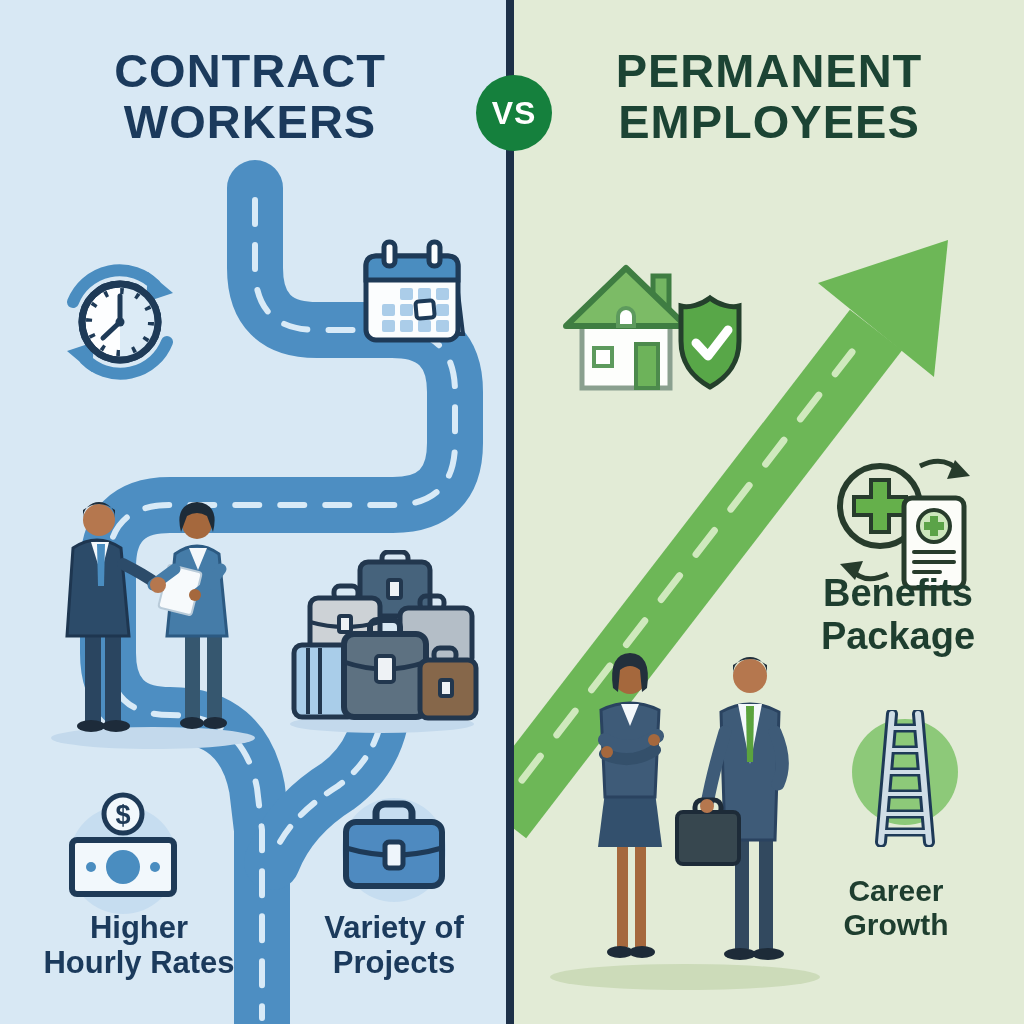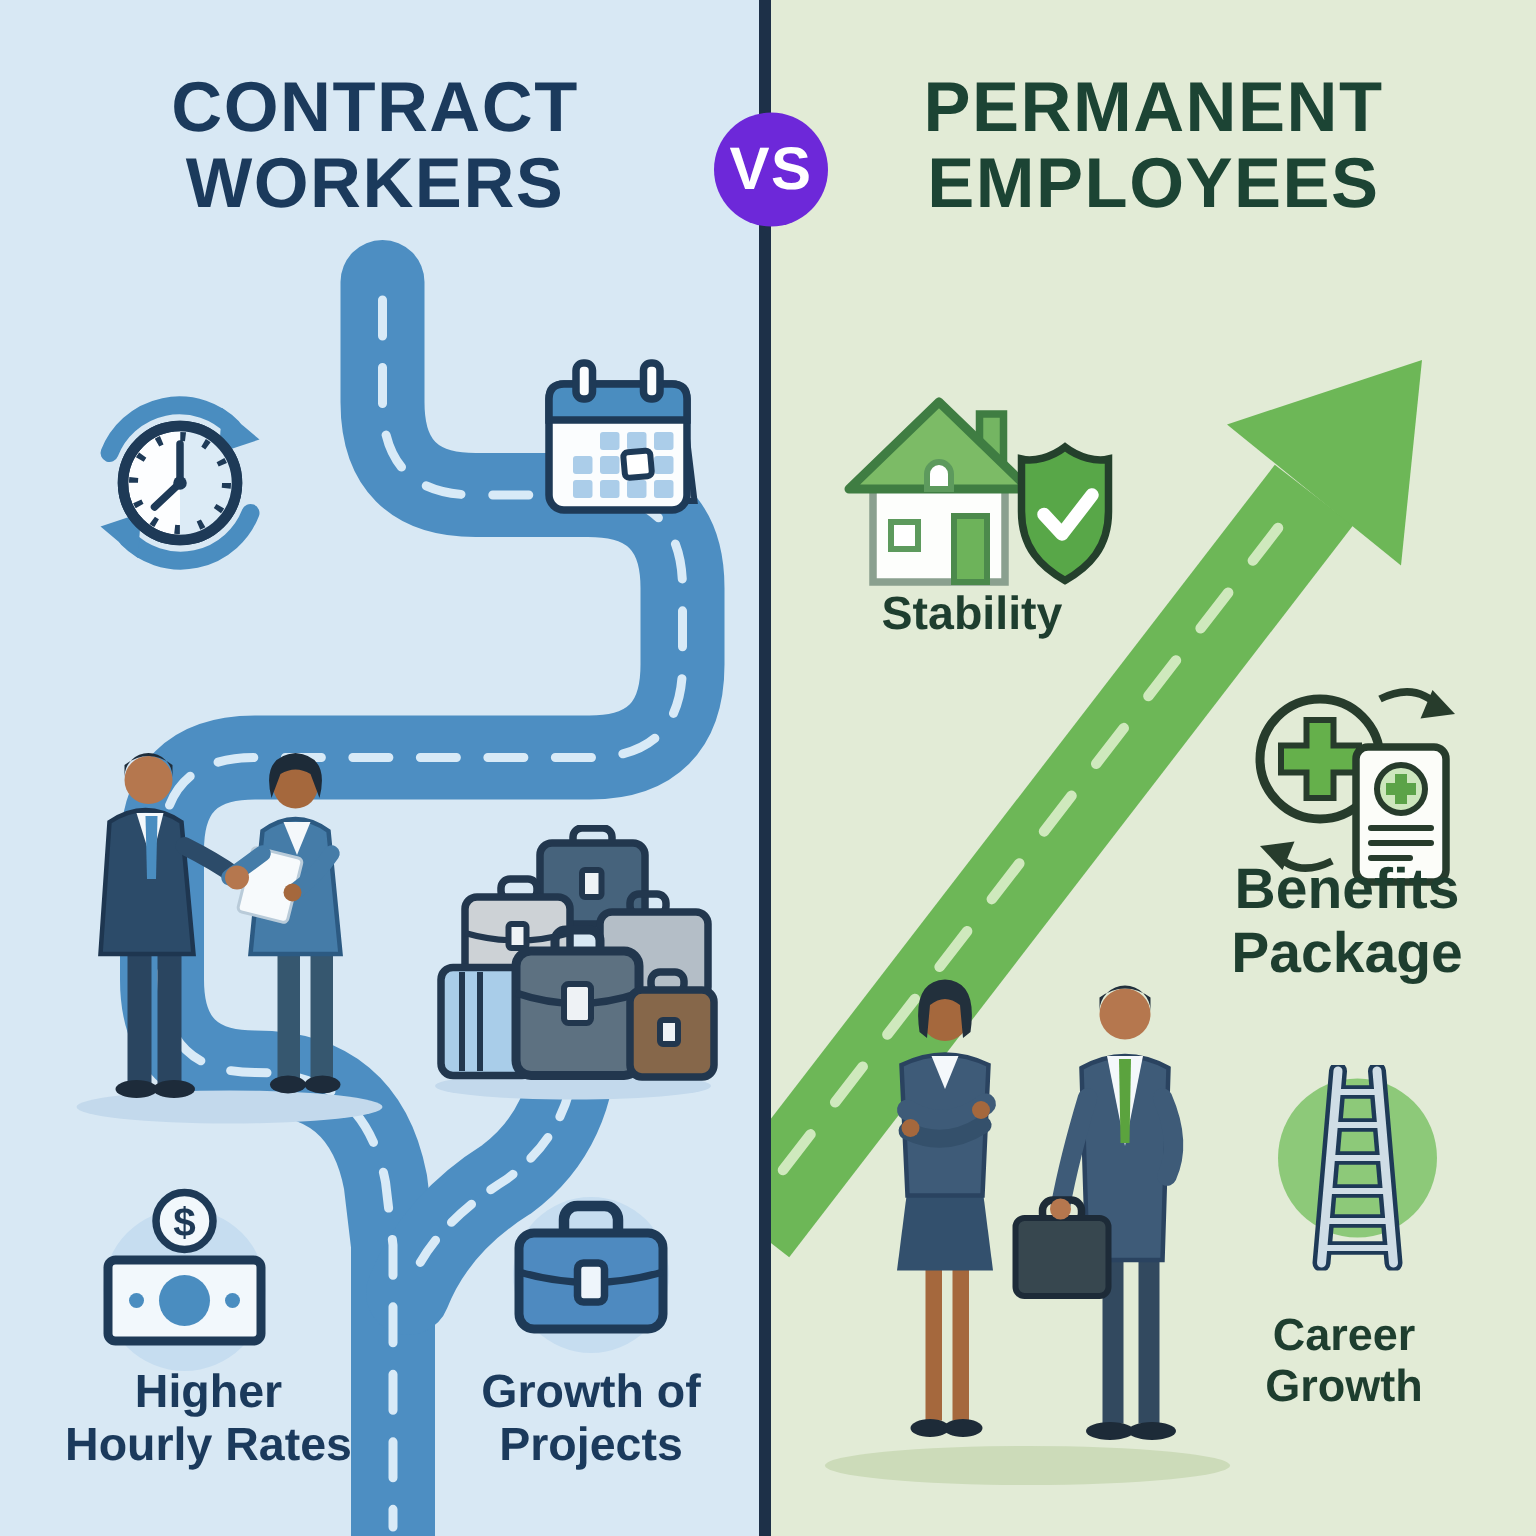--- a/index.html
+++ b/index.html
@@ -14,23 +14,23 @@
          white-space:pre-line;line-height:1.13;}
   .label.blue{color:#1b3a5c;}
   .label.green{color:#1e3e2f;}
   .title{position:absolute;z-index:3;text-align:center;font-weight:700;
          font-size:47px;line-height:1.08;letter-spacing:1px;white-space:pre-line;}
   #title-left{left:18px;top:46px;width:464px;color:#1b3a5c;}
   #title-right{left:534px;top:46px;width:470px;color:#1c4434;}
   #divider{position:absolute;left:506px;top:0;width:8px;height:1024px;
            background:#1d3048;z-index:4;}
   #vs-badge{position:absolute;left:476px;top:75px;width:76px;height:76px;
-            border-radius:50%;background:#6d28d9;color:#ffffff;z-index:5;
+            border-radius:50%;background:#15803d;color:#ffffff;z-index:5;
             display:flex;align-items:center;justify-content:center;
-            font-size:40px;font-weight:700;letter-spacing:1px;}
+            font-size:32px;font-weight:700;letter-spacing:1px;}
   .lbl-flex{left:24px;top:392px;width:200px;font-size:30px;}
   .lbl-open{left:212px;top:410px;width:250px;font-size:31px;}
   .lbl-higher{left:18px;top:910px;width:242px;font-size:31px;}
   .lbl-variety{left:274px;top:910px;width:240px;font-size:31px;}
   .lbl-stability{left:548px;top:391px;width:200px;font-size:31px;}
   .lbl-benefits{left:798px;top:572px;width:200px;font-size:38px;}
   .lbl-career{left:796px;top:874px;width:200px;font-size:30px;}
 </style>
 </head>
 <body>
@@ -172,35 +172,34 @@
   <div class="label blue lbl-higher">Higher
 Hourly Rates</div>
 
   <svg class="art" style="left:334px;top:786px" width="120" height="122" viewBox="0 0 120 122">
     <circle cx="60" cy="64" r="52" fill="#c6ddf0"></circle>
     <rect x="42" y="18" width="36" height="24" rx="9" fill="none" stroke="#1e3a57" stroke-width="7"></rect>
     <rect x="12" y="36" width="96" height="64" rx="10" fill="#4e8ac0" stroke="#1e3a57" stroke-width="6"></rect>
     <path d="M 12 62 Q 60 76 108 62" fill="none" stroke="#1e3a57" stroke-width="5"></path>
     <rect x="51" y="56" width="18" height="26" rx="4" fill="#eef5fb" stroke="#1e3a57" stroke-width="5"></rect>
   </svg>
-  <div class="label blue lbl-variety">Growth of
+  <div class="label blue lbl-variety">Variety of
 Projects</div>
 
   <svg class="art" style="left:558px;top:248px" width="190" height="150" viewBox="0 0 190 150">
     <rect x="95" y="28" width="16" height="32" fill="#74b562" stroke="#3f7d42" stroke-width="5"></rect>
     <rect x="24" y="76" width="88" height="64" fill="#fdfefc" stroke="#8aa08f" stroke-width="5"></rect>
     <polygon points="8,78 68,20 128,78" fill="#7cbb66" stroke="#3f7d42" stroke-width="6" stroke-linejoin="round"></polygon>
     <path d="M 60 78 L 60 68 A 8 8 0 0 1 76 68 L 76 78 Z" fill="#ffffff" stroke="#5d9a5d" stroke-width="4"></path>
     <rect x="78" y="96" width="22" height="44" fill="#6db35a" stroke="#4c8a4c" stroke-width="4"></rect>
     <rect x="36" y="100" width="18" height="18" fill="#ffffff" stroke="#5d9a5d" stroke-width="4"></rect>
     <path d="M 152 50 C 161 57 173 60 181 58 L 181 93 C 181 117 168 130 152 139
              C 136 130 123 117 123 93 L 123 58 C 131 60 143 57 152 50 Z" fill="#58a748" stroke="#24402c" stroke-width="5"></path>
     <polyline points="138,95 150,108 170,82" fill="none" stroke="#ffffff" stroke-width="9" stroke-linecap="round" stroke-linejoin="round"></polyline>
   </svg>
-  <div class="label green lbl-stability">Stability</div>
 
   <svg class="art" style="left:828px;top:452px" width="155" height="145" viewBox="0 0 155 145">
     <circle cx="52" cy="54" r="40" fill="none" stroke="#273c2c" stroke-width="6"></circle>
     <path d="M 43 28 H 61 V 45 H 78 V 63 H 61 V 80 H 43 V 63 H 26 V 45 H 43 Z" fill="#65b04b" stroke="#273c2c" stroke-width="4"></path>
     <path d="M 92 14 Q 116 2 132 20" fill="none" stroke="#273c2c" stroke-width="5"></path>
     <polygon points="127,8 142,24 119,27" fill="#273c2c"></polygon>
     <path d="M 60 122 Q 36 134 22 116" fill="none" stroke="#273c2c" stroke-width="5"></path>
     <polygon points="27,128 12,112 35,109" fill="#273c2c"></polygon>
     <rect x="76" y="46" width="60" height="90" rx="8" fill="#fcfdf9" stroke="#273c2c" stroke-width="5"></rect>
     <circle cx="106" cy="74" r="16" fill="#cde7bd" stroke="#273c2c" stroke-width="4"></circle>

